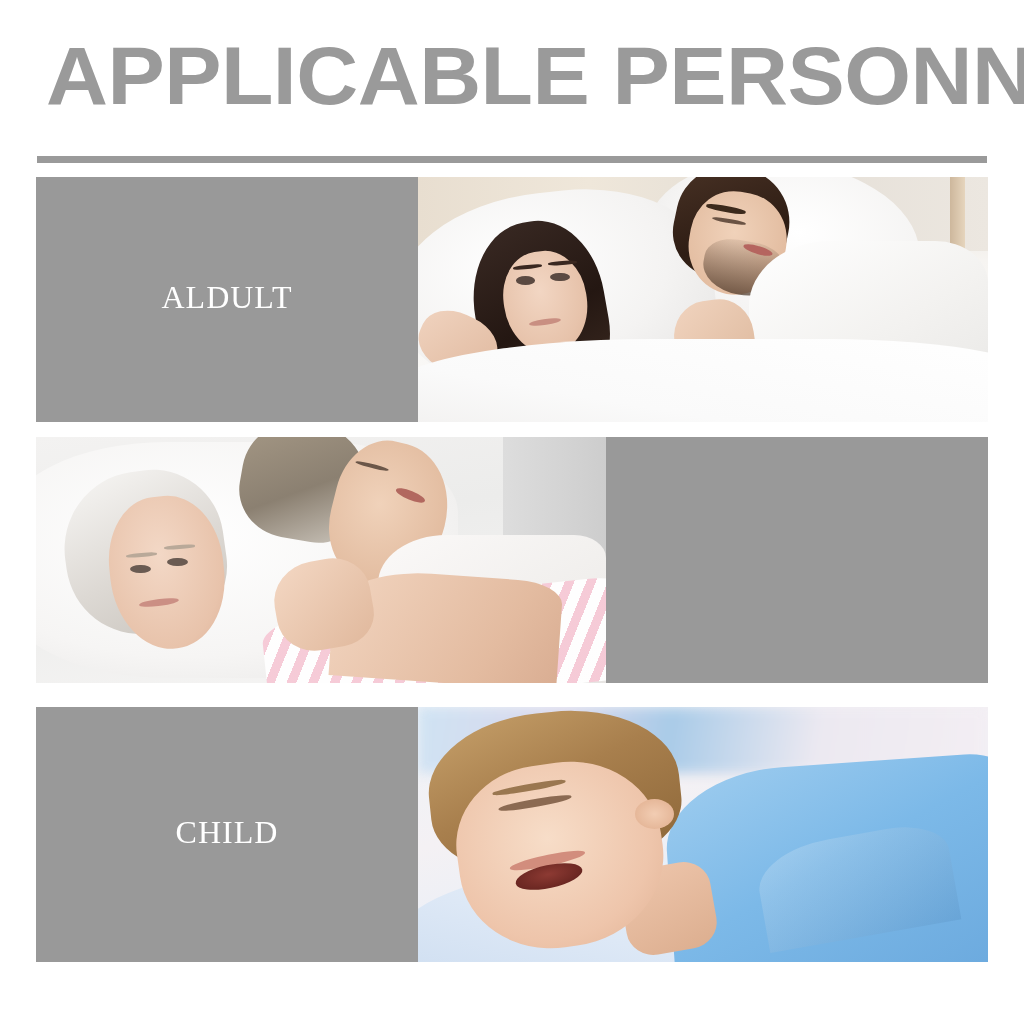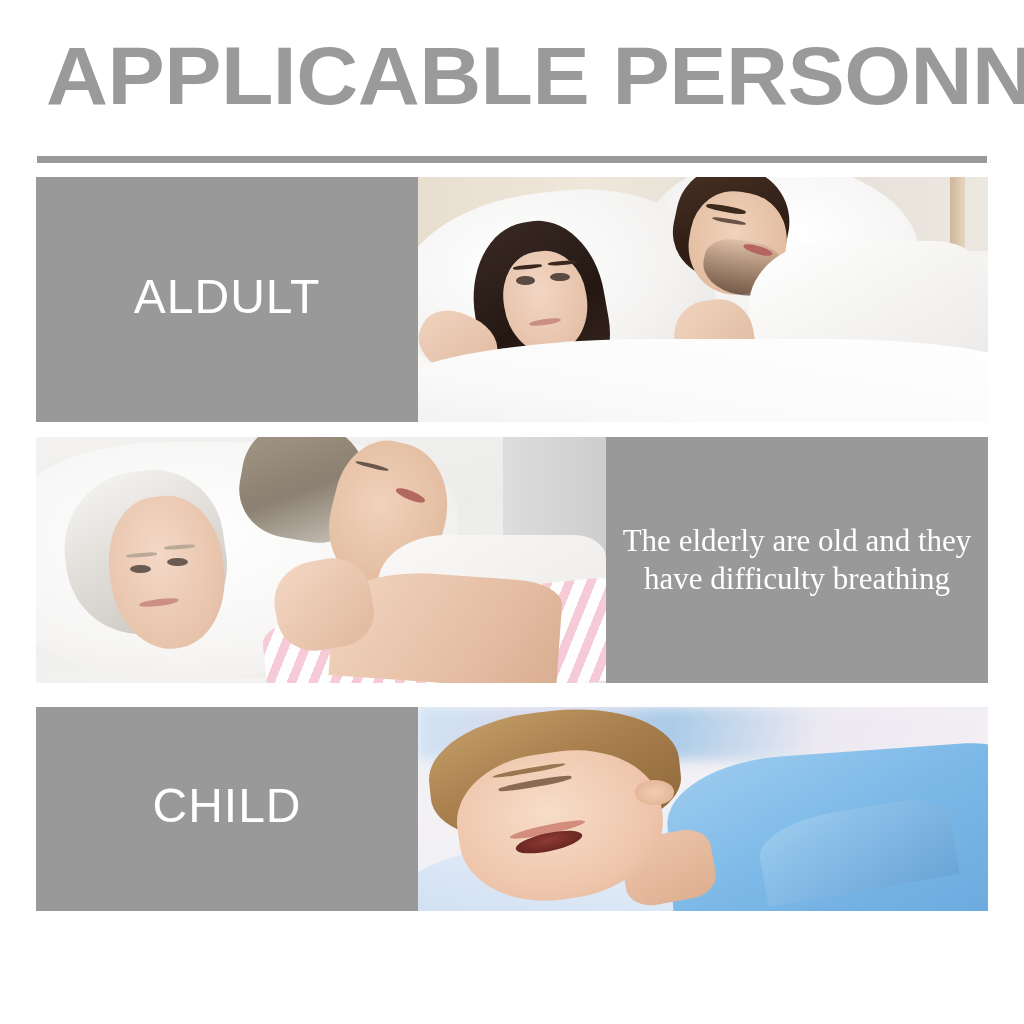--- a/index.html
+++ b/index.html
@@ -28,38 +28,38 @@
   }
   .title-rule{
     position:absolute;left:37px;top:122px;width:950px;height:7px;
     background:#9a9a9a;
   }
 
   
   .row{position:absolute;left:36px;width:952px;overflow:hidden;}
   #row-1{top:177px;height:245px;}
   #row-2{top:437px;height:246px;}
-  #row-3{top:707px;height:204px;}
+  #row-3{top:707px;height:255px;}
 
   .cell{position:absolute;top:0;height:100%;overflow:hidden;}
   .panel{background:#999999;}
   .photo{background:#dfe3e6;}
 
   
   .panel-inner{
     position:absolute;left:0;right:0;top:50%;
     transform:translateY(-50%);
     text-align:center;
     padding:0 12px;
     box-sizing:border-box;
   }
   .panel-title{
-    font-family:Liberation Sans, sans-serif;
+    font-family:Liberation Serif, serif;
     color:#ffffff;
-    font-size:48px;
+    font-size:32px;
     line-height:48px;
     letter-spacing:1px;
     margin-bottom:6px;
   }
   .panel-desc{
     font-family:"Liberation Serif", serif;
     color:#ffffff;
     font-size:31px;
     line-height:38px;
   }
@@ -267,21 +267,20 @@
         <div class="w-eye2"></div>
         <div class="w-lip"></div>
         <div class="stripes"></div>
         <div class="arm"></div>
         <div class="hand"></div>
       </div>
     </div>
 
     <div class="cell panel" style="left:570px;width:382px;">
       <div class="panel-inner">
-        <div class="panel-desc">The elderly are old and they have difficulty breathing</div>
       </div>
     </div>
   </div>
 
   <div class="row" id="row-3">
 
     <div class="cell panel" style="left:0;width:382px;">
       <div class="panel-inner">
         <div class="panel-title">CHILD</div>
       </div>

